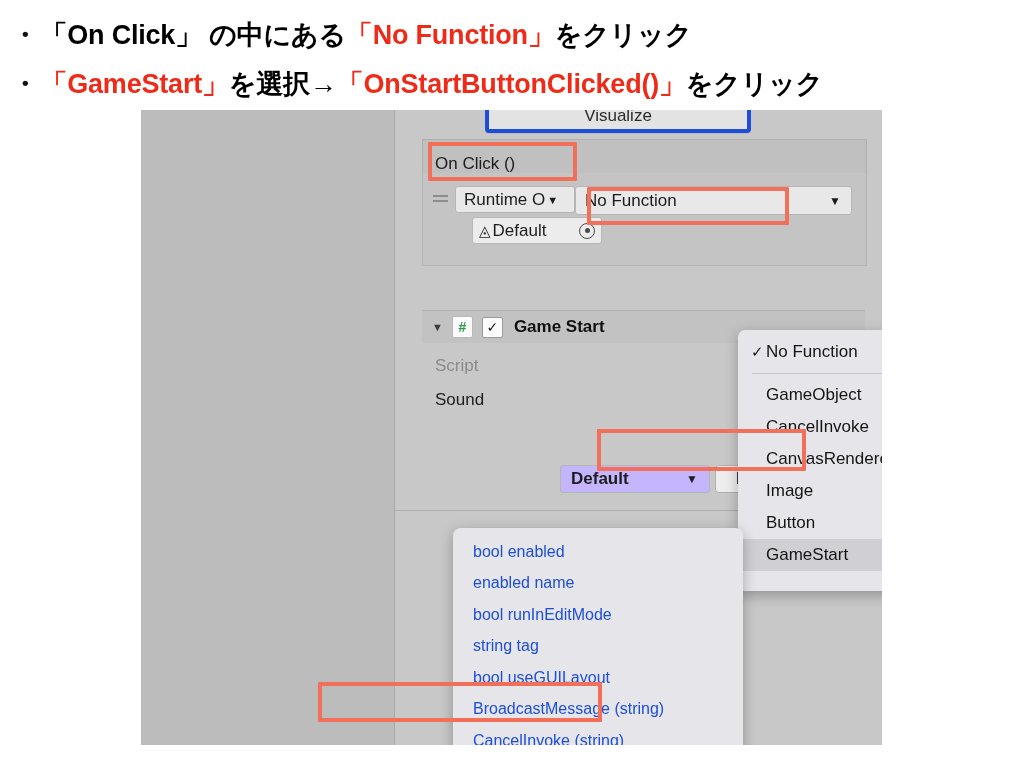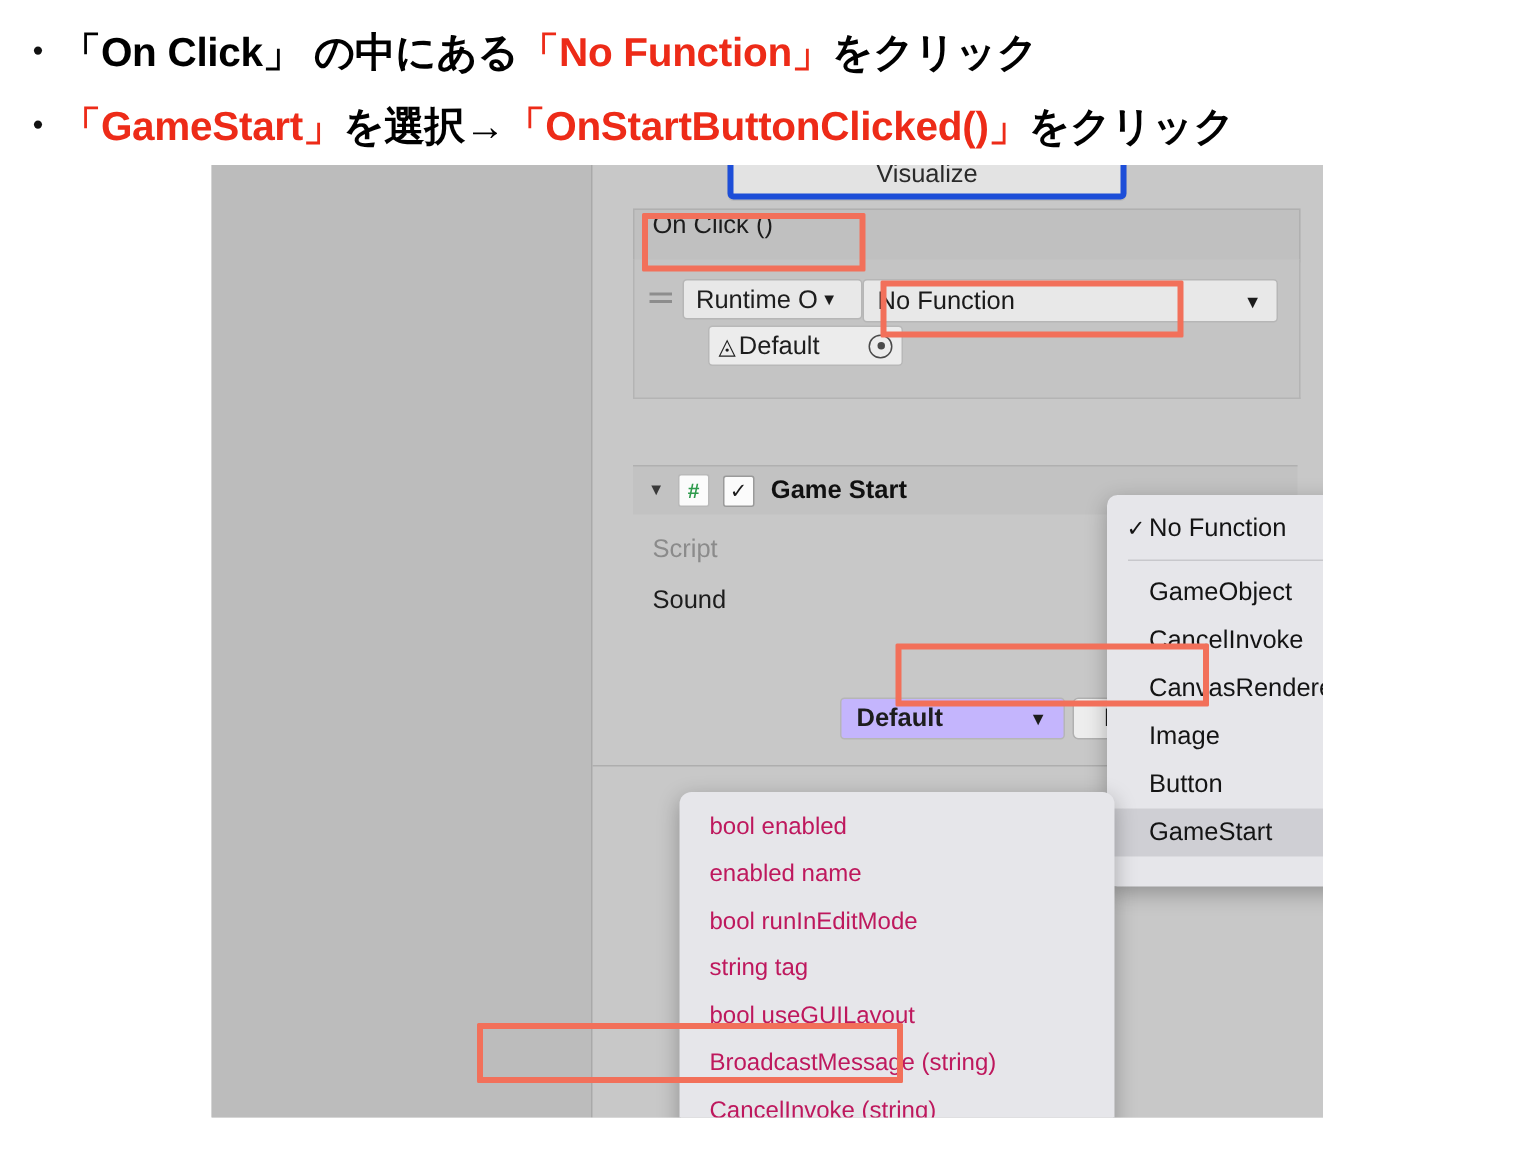--- a/index.html
+++ b/index.html
@@ -56,21 +56,21 @@
     position: absolute; left: 90px; top: -12px; width: 258px; height: 27px;
     background: #e3e3e3; border: 4px solid #1d4ed8; border-radius: 4px;
     display: flex; align-items: center; justify-content: center;
     font-size: 17px; color: #2b2b2b;
     box-shadow: 0 1px 0 rgba(0,0,0,.07);
   }
 
   .onclick-header {
     position: absolute; left: 27px; top: 29px; width: 443px; height: 34px;
     background: #c0c0c0; border: 1px solid #b0b0b0;
-    display: flex; align-items: flex-start;
+    display: flex; align-items: flex-end;
   }
   .onclick-header span { margin-left: 12px; font-size: 17px; color: #1c1c1c; }
 
   .event-body {
     position: absolute; left: 27px; top: 63px; width: 443px; height: 92px;
     background: #c4c4c4; border: 1px solid #b4b4b4; border-top: none;
   }
   .drag-handle {
     position: absolute; left: 10px; top: 22px; width: 15px; height: 9px;
   }
@@ -202,21 +202,21 @@
   .menu-members {
     position: absolute; left: 312px; top: 418px; width: 290px; height: 330px;
     background: #e6e6ea;
     border-top-left-radius: 8px; border-top-right-radius: 8px;
     box-shadow: 0 4px 14px rgba(0,0,0,.28);
     padding-top: 8px;
     z-index: 25; overflow: hidden;
   }
   .menu-members .mi {
     height: 31.5px; display: flex; align-items: center;
-    font-size: 16px; color: #be185d; padding-left: 20px;
+    font-size: 16px; color: #1d4ed8; padding-left: 20px;
   }
 
   
   .redbox {
     position: absolute; border: 4px solid #F2705A; border-radius: 1px;
     z-index: 40; pointer-events: none;
   }
   .rb-onclick { left: 428px; top: 142px; width: 141px; height: 31px; }
   .rb-nofunc  { left: 587px; top: 187px; width: 194px; height: 30px; }
   .rb-gamestart { left: 597px; top: 429px; width: 201px; height: 34px; }

